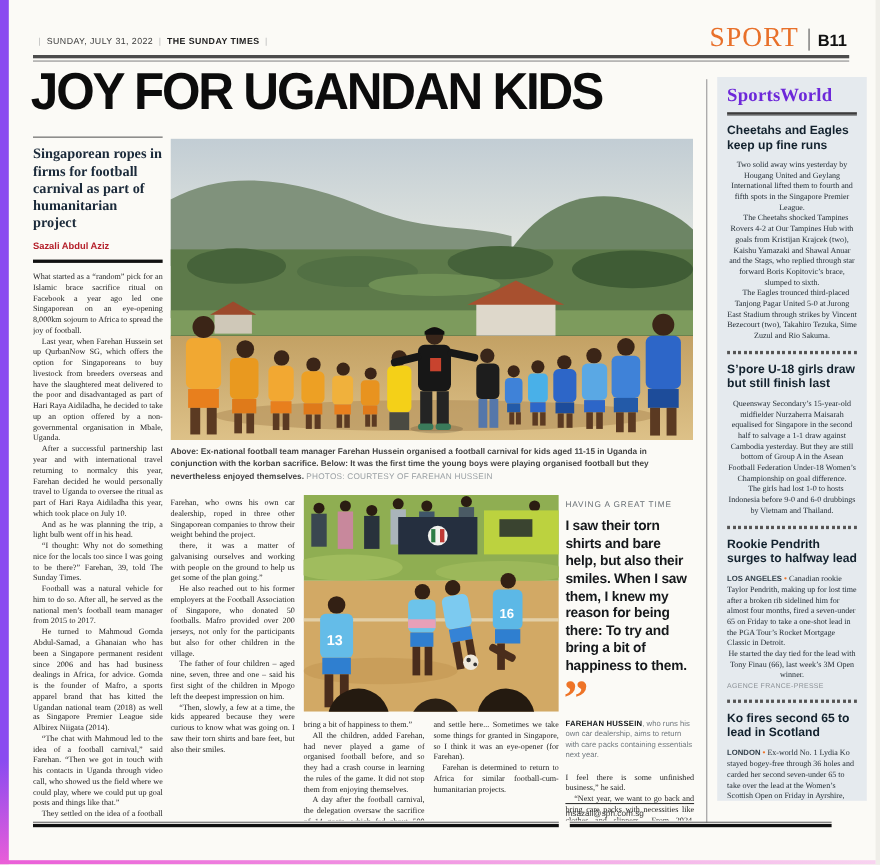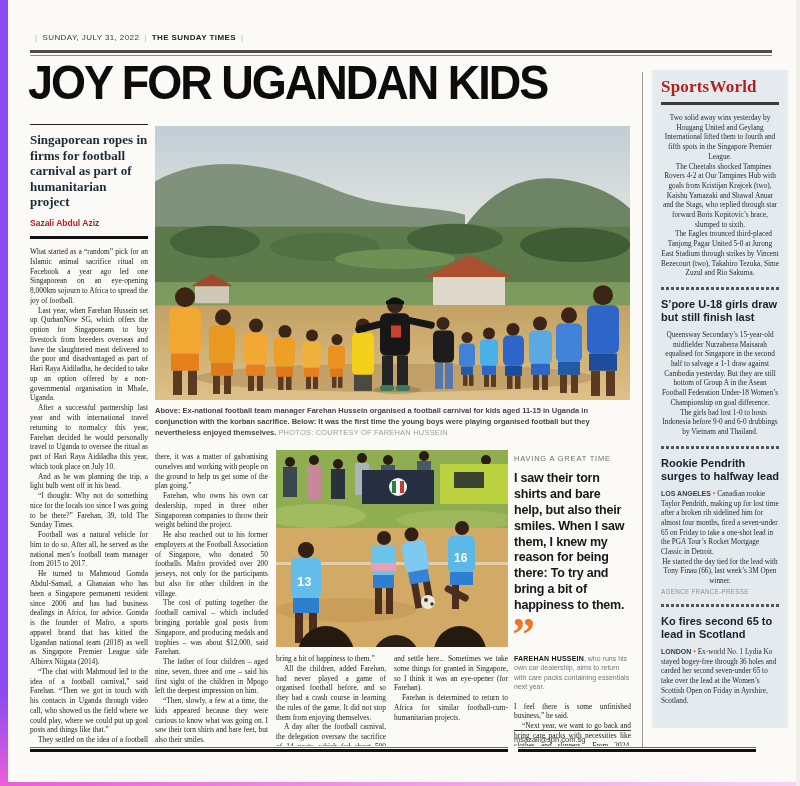--- a/index.html
+++ b/index.html
@@ -76,21 +76,21 @@
   .pq-attr .pq-name { font-weight:bold; color:#15181b; letter-spacing:.2px; }
   .col4-footer { position:absolute; left:514px; top:730px; width:117px; }
   .email-rule { border-top:1px solid #333; margin-bottom:4px; }
   .email { font-family:"Liberation Sans",sans-serif; font-size:7.5px; color:#3a3a3a; }
 
   
   .vert-rule { position:absolute; left:642px; top:72px; width:1px; height:676px; background:#9a9a9a; }
   .sidebar { position:absolute; left:652px; top:70px; width:136px; height:658px;
     background:#e5eaee; padding:7px 9px; overflow:hidden; }
   .sb-title { font-family:"Liberation Serif",serif; font-weight:bold; font-size:17px;
-    color:#b91c1c; margin:0 0 5px 0; letter-spacing:.2px; }
+    color:#6d28d9; margin:0 0 5px 0; letter-spacing:.2px; }
   .sb-title-rule { border-top:2px solid #3c3c3c; border-bottom:1px solid #3c3c3c;
     height:2px; margin-bottom:8px; }
   .sb-sep { height:3px; margin:9px 0 8px 0;
     background: repeating-linear-gradient(90deg,#555 0 3px,transparent 3px 5px); }
   .sb-head { font-family:"Liberation Sans",sans-serif; font-weight:bold; font-size:11px;
     line-height:1.18; color:#13222e; margin:0 0 6px 0; }
   .sb-body .para { margin:0; font-size:7.3px; line-height:1.33; color:#242e36; text-align:center; }
   .sb-body .para + .para { text-indent:7px; }
   .sb-lead { margin:0; font-size:7.3px; line-height:1.33; color:#242e36; }
   .sb-dateline { font-family:"Liberation Sans",sans-serif; font-weight:bold; font-size:7px; color:#33414c; }
@@ -107,32 +107,35 @@
 </head>
 <body>
 
 <div class="page">
   <div class="edge-left"></div>
 
   <div class="topbar">
     <div class="dateline-wrap">
       <span class="sep">|</span><span>SUNDAY, JULY 31, 2022</span><span class="sep">|</span><span class="masthead">THE SUNDAY TIMES</span><span class="sep">|</span>
     </div>
+    <div class="section-wrap">
+      <span class="section-name">SPORT</span><span class="section-divider"></span><span class="page-number">B11</span>
+    </div>
   </div>
   <div class="double-rule"></div>
 
   <div class="main-headline">JOY FOR UGANDAN KIDS</div>
 
   <div class="lead-col">
     <div class="thin-rule"></div>
     <p class="subhead">Singaporean ropes in firms for football carnival as part of humanitarian project</p>
     <p class="byline">Sazali Abdul Aziz</p>
     <div class="thick-rule"></div>
     <div class="bodytext">
-        <p class="para">What started as a “random” pick for an Islamic animal sacrifice ritual on Facebook a year ago led one Singaporean on an eye-opening 8,000km sojourn to Africa to spread the joy of football.</p>
+        <p class="para">What started as a “random” pick for an Islamic brace sacrifice ritual on Facebook a year ago led one Singaporean on an eye-opening 8,000km sojourn to Africa to spread the joy of football.</p>
         <p class="para">Last year, when Farehan Hussein set up QurbanNow SG, which offers the option for Singaporeans to buy livestock from breeders overseas and have the slaughtered meat delivered to the poor and disadvantaged as part of Hari Raya Aidiladha, he decided to take up an option offered by a non-governmental organisation in Mbale, Uganda.</p>
         <p class="para">After a successful partnership last year and with international travel returning to normalcy this year, Farehan decided he would personally travel to Uganda to oversee the ritual as part of Hari Raya Aidiladha this year, which took place on July 10.</p>
         <p class="para">And as he was planning the trip, a light bulb went off in his head.</p>
         <p class="para">“I thought: Why not do something nice for the locals too since I was going to be there?” Farehan, 39, told The Sunday Times.</p>
         <p class="para">Football was a natural vehicle for him to do so. After all, he served as the national men’s football team manager from 2015 to 2017.</p>
         <p class="para">He turned to Mahmoud Gomda Abdul-Samad, a Ghanaian who has been a Singapore permanent resident since 2006 and has had business dealings in Africa, for advice. Gomda is the founder of Mafro, a sports apparel brand that has kitted the Ugandan national team (2018) as well as Singapore Premier League side Albirex Niigata (2014).</p>
         <p class="para">“The chat with Mahmoud led to the idea of a football carnival,” said Farehan. “Then we got in touch with his contacts in Uganda through video call, who showed us the field where we could play, where we could put up goal posts and things like that.”</p>
         <p class="para">They settled on the idea of a football carnival, with the highlight being a competition for youths aged 11-15, that would take place in the small village of Mpogo.</p>
       </div>
   </div>
@@ -254,24 +257,23 @@
       <rect x="280" y="235" width="8" height="26" fill="#5577aa"></rect>
       <rect x="290" y="235" width="8" height="26" fill="#5577aa"></rect>
     </g>
   </svg>
 
   <div class="caption">
     <span>Above: Ex-national football team manager Farehan Hussein organised a football carnival for kids aged 11-15 in Uganda in conjunction with the korban sacrifice. Below: It was the first time the young boys were playing organised football but they nevertheless enjoyed themselves. </span><span class="credit">PHOTOS: COURTESY OF FAREHAN HUSSEIN</span>
   </div>
 
   <div class="col col1 bodytext">
+      <p class="para">Farehan, who owns his own car dealership, roped in three other Singaporean companies to throw their weight behind the project.</p>
       <p class="para">there, it was a matter of galvanising ourselves and working with people on the ground to help us get some of the plan going.”</p>
-      <p class="para">Farehan, who owns his own car dealership, roped in three other Singaporean companies to throw their weight behind the project.</p>
       <p class="para">He also reached out to his former employers at the Football Association of Singapore, who donated 50 footballs. Mafro provided over 200 jerseys, not only for the participants but also for other children in the village.</p>
-      <p class="para">The cost of putting together the football carnival – which included bringing portable goal posts from Singapore, and producing medals and trophies – was about $12,000, said Farehan.</p>
       <p class="para">The father of four children – aged nine, seven, three and one – said his first sight of the children in Mpogo left the deepest impression on him.</p>
       <p class="para">“Then, slowly, a few at a time, the kids appeared because they were curious to know what was going on. I saw their torn shirts and bare feet, but also their smiles.</p>
     </div>
 
   <svg class="second-photo" viewBox="0 0 232 197" preserveAspectRatio="none">
     <rect x="0" y="0" width="232" height="78" fill="#8fae52"></rect>
     <ellipse cx="40" cy="66" rx="50" ry="12" fill="#a0bc5e"></ellipse>
     <ellipse cx="180" cy="70" rx="60" ry="10" fill="#9cb85a"></ellipse>
 
     <g>
@@ -369,20 +371,21 @@
     <div class="email-rule"></div>
     <div class="email">msazali@sph.com.sg</div>
   </div>
 
   <div class="vert-rule"></div>
   <aside class="sidebar">
     <h2 class="sb-title">SportsWorld</h2>
     <div class="sb-title-rule"></div>
 
     <section>
+      <h3 class="sb-head">Cheetahs and Eagles keep up fine runs</h3>
       <div class="sb-body">
           <p class="para">Two solid away wins yesterday by Hougang United and Geylang International lifted them to fourth and fifth spots in the Singapore Premier League.</p>
           <p class="para">The Cheetahs shocked Tampines Rovers 4-2 at Our Tampines Hub with goals from Kristijan Krajcek (two), Kaishu Yamazaki and Shawal Anuar and the Stags, who replied through star forward Boris Kopitovic’s brace, slumped to sixth.</p>
           <p class="para">The Eagles trounced third-placed Tanjong Pagar United 5-0 at Jurong East Stadium through strikes by Vincent Bezecourt (two), Takahiro Tezuka, Sime Zuzul and Rio Sakuma.</p>
         </div>
     </section>
     <div class="sb-sep"></div>
 
     <section>
       <h3 class="sb-head">S’pore U-18 girls draw but still finish last</h3>

